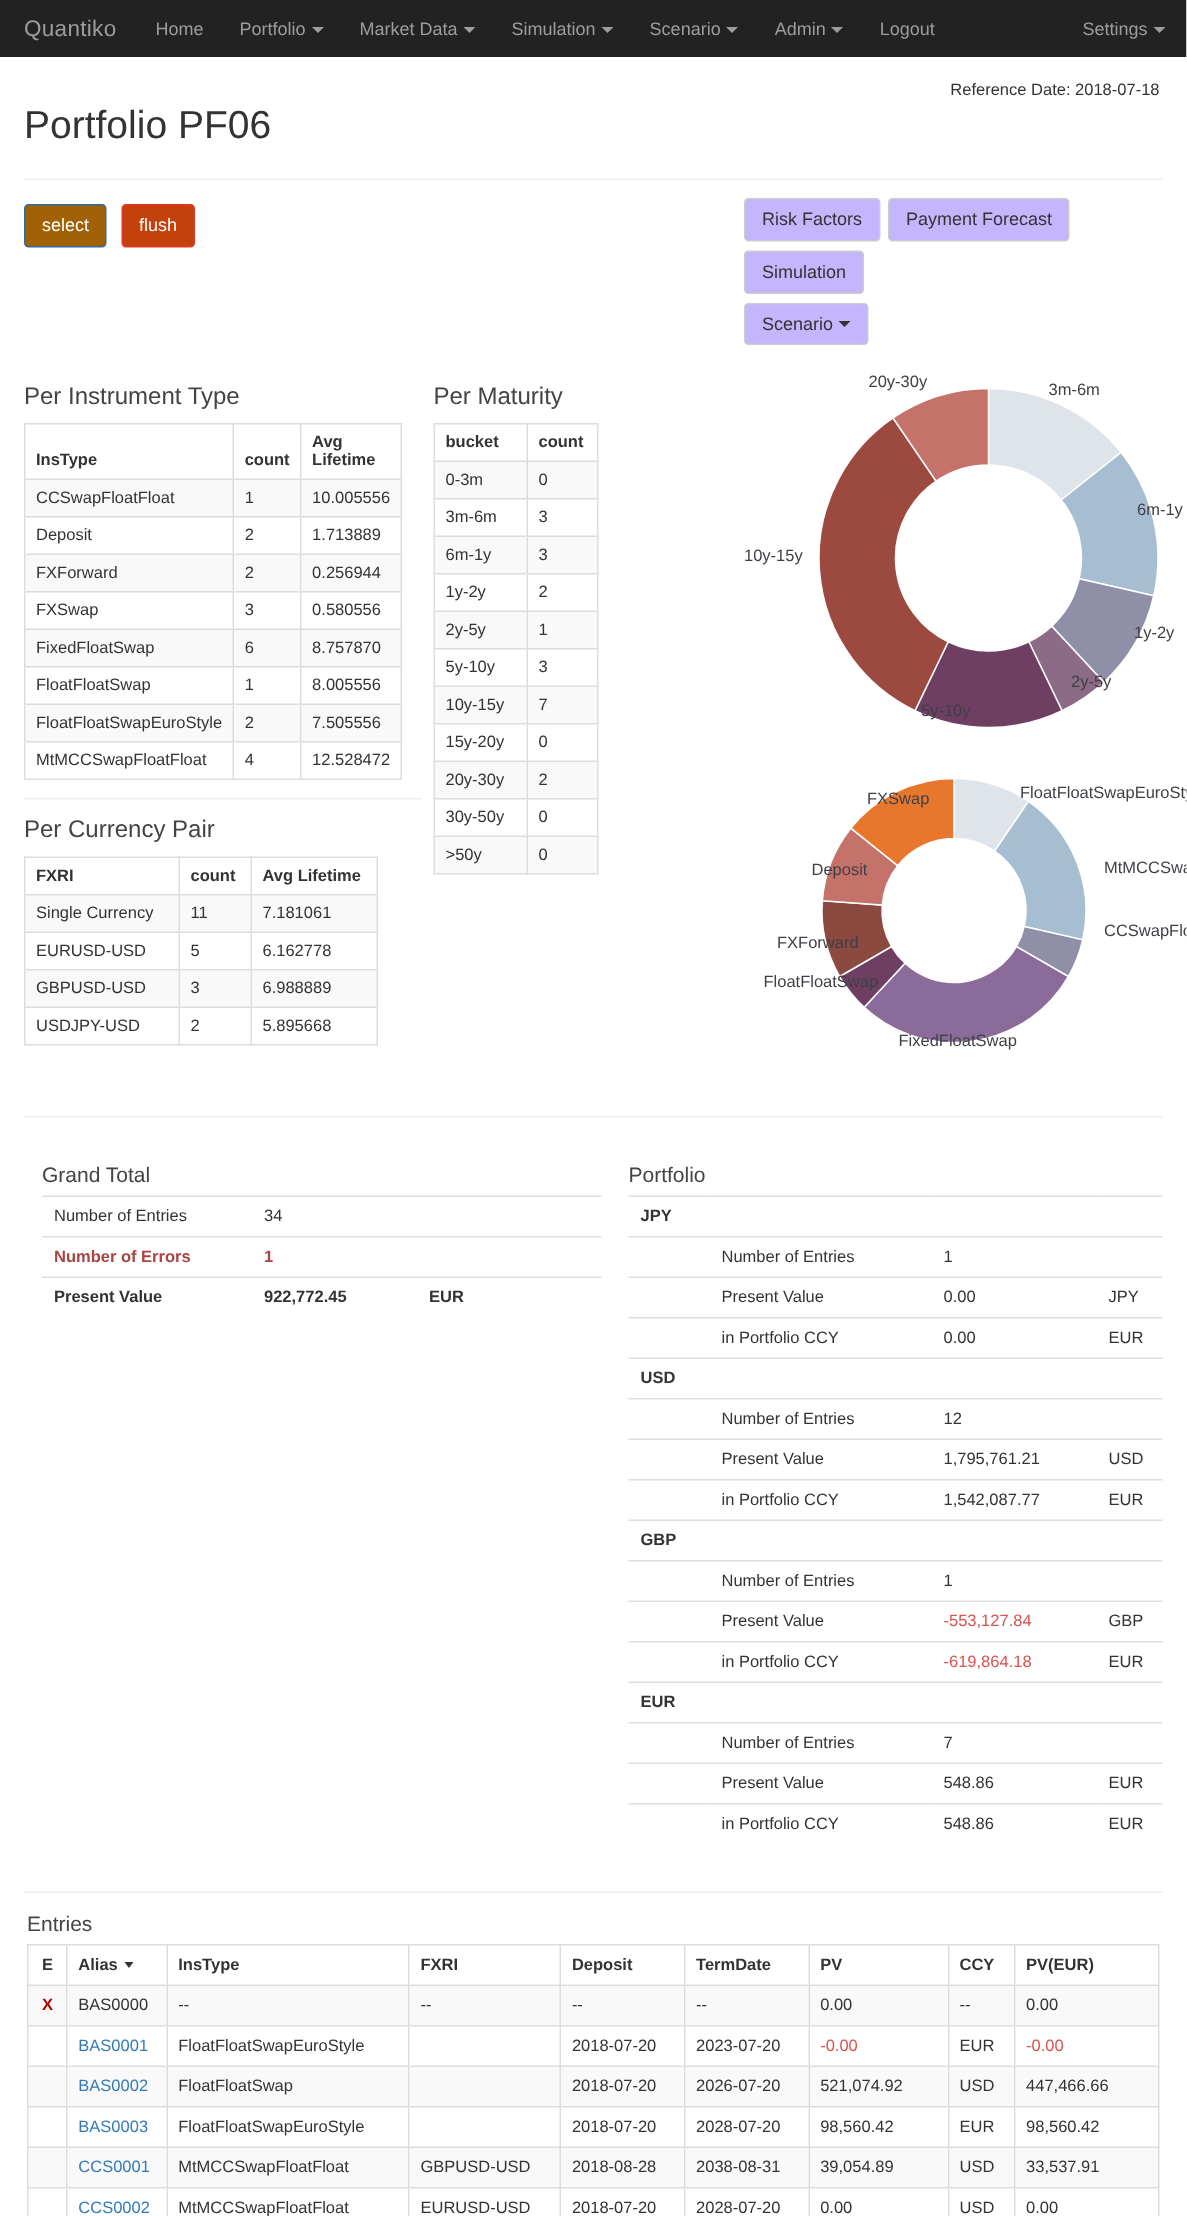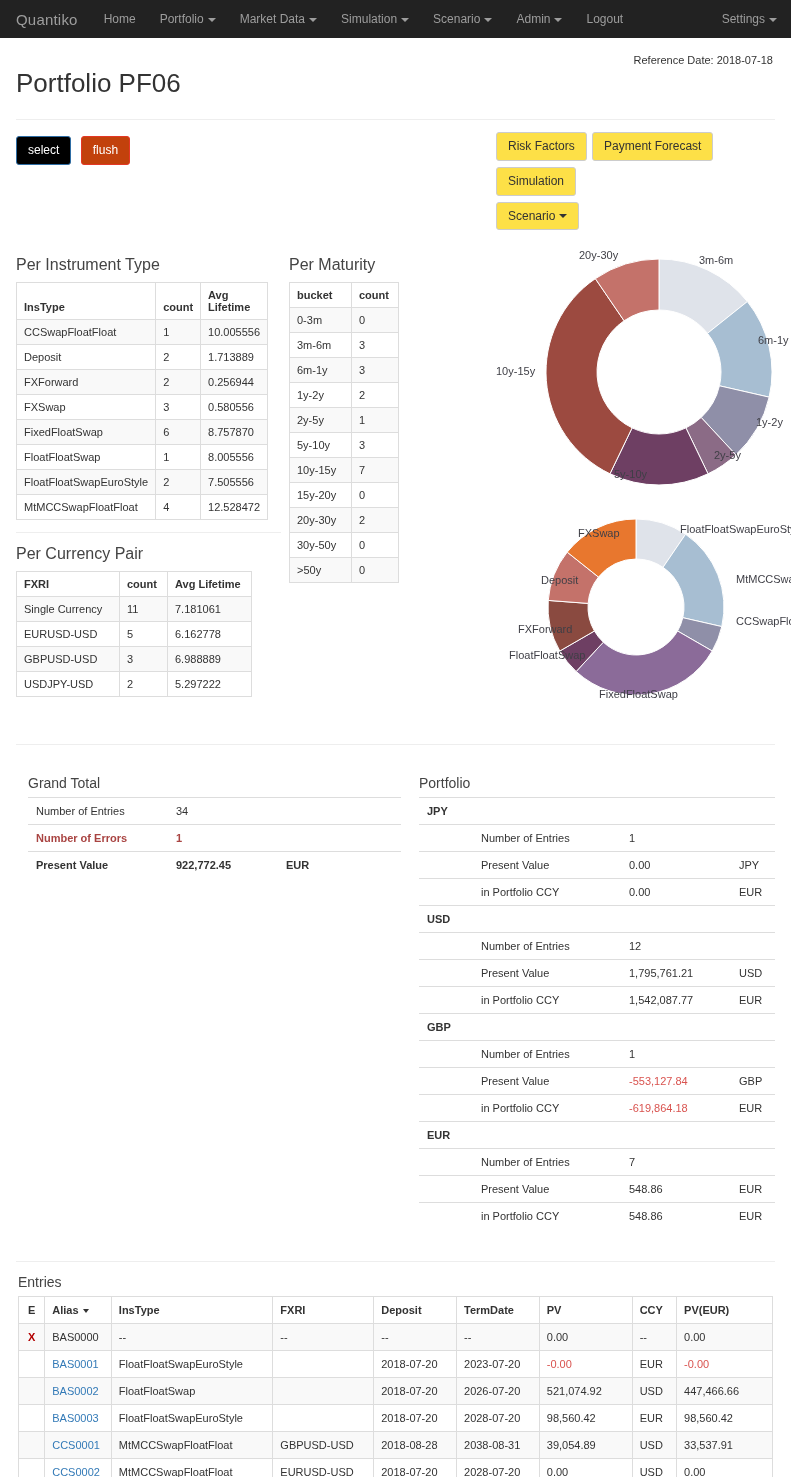--- a/index.html
+++ b/index.html
@@ -69,23 +69,23 @@
   .btn {
     display:inline-block;
     font-size: 12px;
     padding: 5px 11px;
     border-radius: 3px;
     border: 1px solid transparent;
     cursor: pointer;
     line-height: 1.4;
     white-space: nowrap;
   }
-  .btn-primary { background:#000000; border-color:#2e6da4; color:#fff; }
+  .btn-primary { background:#a16207; border-color:#2e6da4; color:#fff; }
   .btn-danger  { background:#c2410c; border-color:#e43725; color:#fff; }
-  .btn-default { background:#fde047; border-color:#cccccc; color:#333333; }
+  .btn-default { background:#c4b5fd; border-color:#cccccc; color:#333333; }
 
   .toolbar-left { margin-top: 4px; }
   .toolbar-left .btn { margin-right: 6px; }
 
   .toolbar-right { text-align:left; }
   .toolbar-right .btn { margin: 0 2px 6px 0; }
 
   
   .row { display:flex; }
   .col-left { width: 470px; flex: none; }
@@ -323,21 +323,21 @@
                   <td>6.162778</td>
                 </tr>
                 <tr>
                   <td>GBPUSD-USD</td>
                   <td>3</td>
                   <td>6.988889</td>
                 </tr>
                 <tr>
                   <td>USDJPY-USD</td>
                   <td>2</td>
-                  <td>5.297222</td>
+                  <td>5.895668</td>
                 </tr>
               </tbody>
           </table>
         </div>
 
         <div style="width:120px; padding-left:8px;">
           <h3 class="sec">Per Maturity</h3>
           <table class="tbl t-maturity">
             <thead>
                 <tr id="mt-head">

